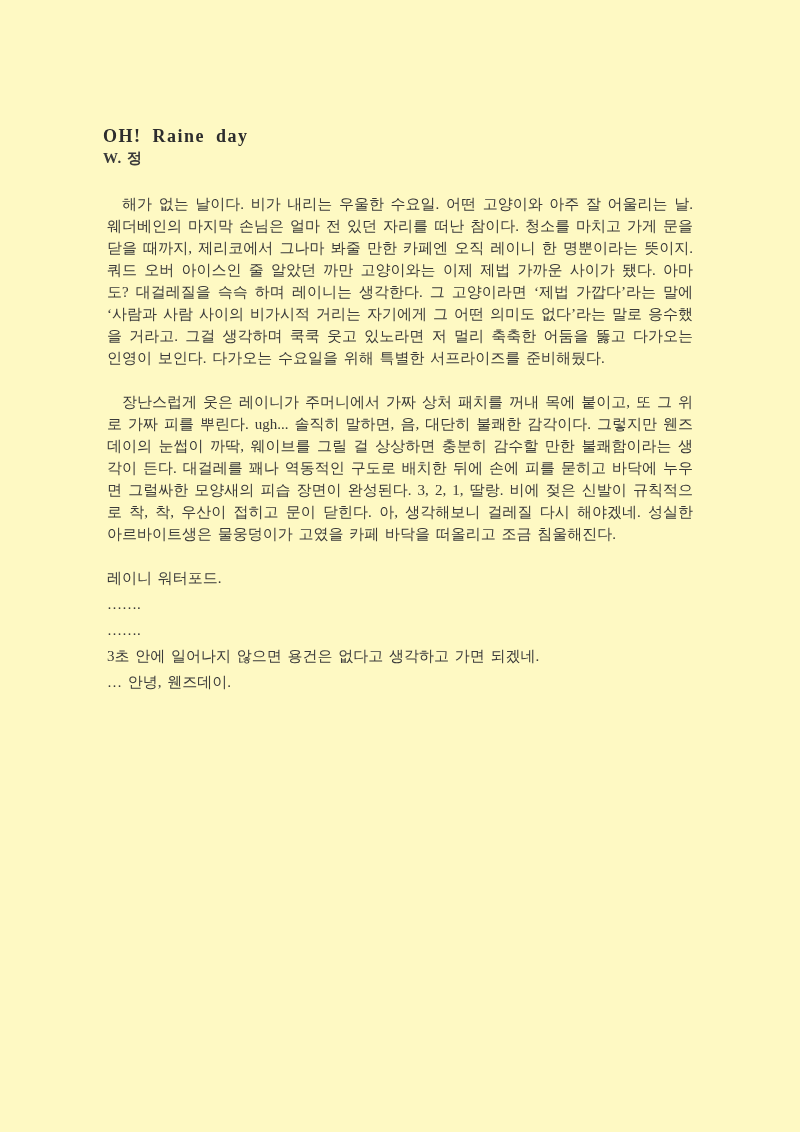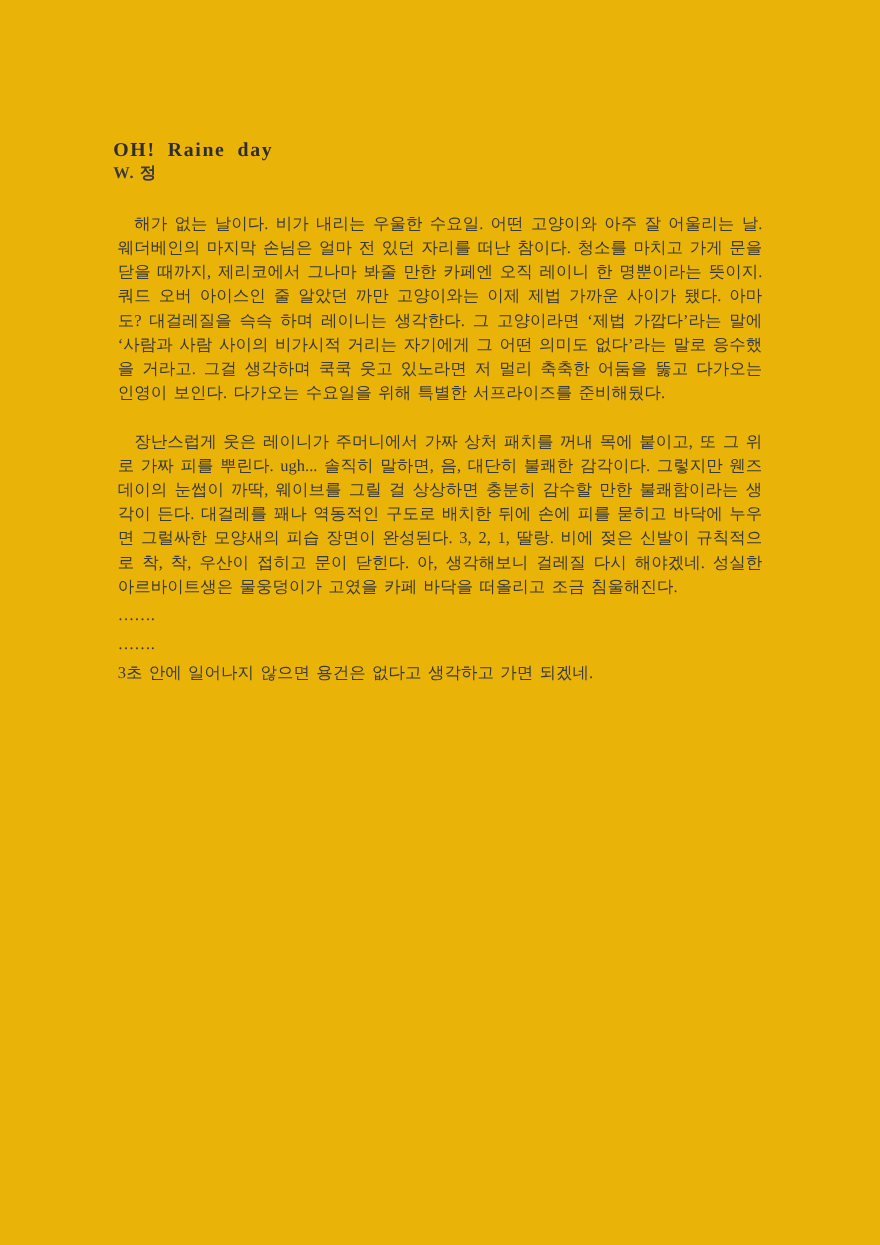--- a/index.html
+++ b/index.html
@@ -11,21 +11,21 @@
     width: 800px;
     height: 1132px;
     overflow: hidden;
     font-family: "Liberation Serif", "DejaVu Serif", serif;
   }
   .page {
     box-sizing: border-box;
     width: 800px;
     height: 1132px;
     padding: 125px 103px 0 103px;
-    background: #eab308;
+    background: #fef9c3;
   }
   .doc-title {
     margin: 0;
     font-size: 18px;
     font-weight: bold;
     letter-spacing: 1.5px;
     word-spacing: 5px;
     color: #2d2d2d;
     line-height: 22px;
   }
@@ -57,17 +57,19 @@
 </style>
 </head>
 <body>
 
 <div class="page">
   <h1 class="doc-title">OH! Raine day</h1>
   <div class="doc-author">W. 정</div>
   <div class="doc-body">
       <p class="block indent">해가 없는 날이다. 비가 내리는 우울한 수요일. 어떤 고양이와 아주 잘 어울리는 날. 웨더베인의 마지막 손님은 얼마 전 있던 자리를 떠난 참이다. 청소를 마치고 가게 문을 닫을 때까지, 제리코에서 그나마 봐줄 만한 카페엔 오직 레이니 한 명뿐이라는 뜻이지. 쿼드 오버 아이스인 줄 알았던 까만 고양이와는 이제 제법 가까운 사이가 됐다. 아마도? 대걸레질을 슥슥 하며 레이니는 생각한다. 그 고양이라면 ‘제법 가깝다’라는 말에 ‘사람과 사람 사이의 비가시적 거리는 자기에게 그 어떤 의미도 없다’라는 말로 응수했을 거라고. 그걸 생각하며 쿡쿡 웃고 있노라면 저 멀리 축축한 어둠을 뚫고 다가오는 인영이 보인다. 다가오는 수요일을 위해 특별한 서프라이즈를 준비해뒀다.</p>
       <p class="block indent space-before">장난스럽게 웃은 레이니가 주머니에서 가짜 상처 패치를 꺼내 목에 붙이고, 또 그 위로 가짜 피를 뿌린다. ugh... 솔직히 말하면, 음, 대단히 불쾌한 감각이다. 그렇지만 웬즈데이의 눈썹이 까딱, 웨이브를 그릴 걸 상상하면 충분히 감수할 만한 불쾌함이라는 생각이 든다. 대걸레를 꽤나 역동적인 구도로 배치한 뒤에 손에 피를 묻히고 바닥에 누우면 그럴싸한 모양새의 피습 장면이 완성된다. 3, 2, 1, 딸랑. 비에 젖은 신발이 규칙적으로 착, 착, 우산이 접히고 문이 닫힌다. 아, 생각해보니 걸레질 다시 해야겠네. 성실한 아르바이트생은 물웅덩이가 고였을 카페 바닥을 떠올리고 조금 침울해진다.</p>
+      <p class="block space-before">레이니 워터포드.</p>
       <p class="block">…….</p>
       <p class="block">…….</p>
       <p class="block">3초 안에 일어나지 않으면 용건은 없다고 생각하고 가면 되겠네.</p>
+      <p class="block">… 안녕, 웬즈데이.</p>
     </div>
 </div>
 
 </body></html>

